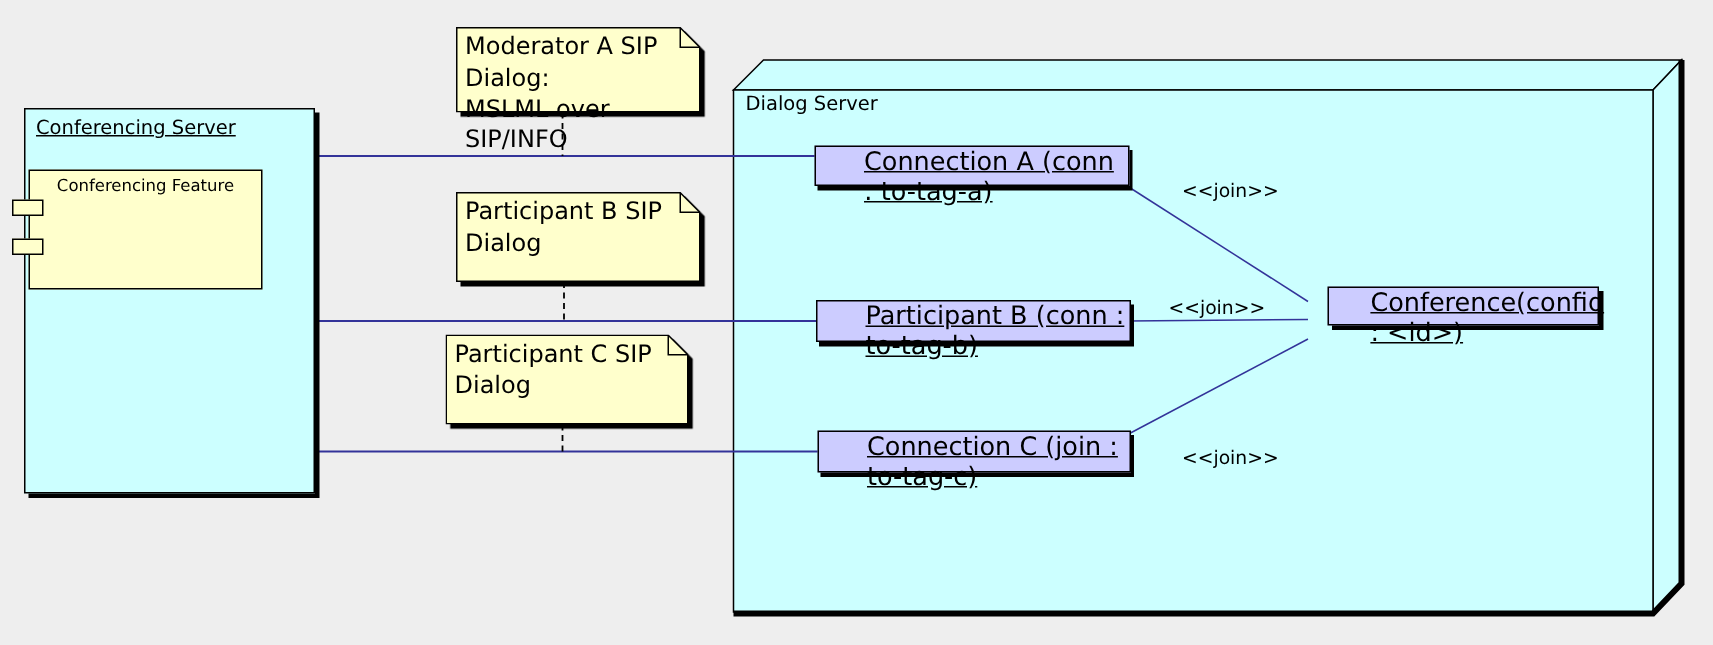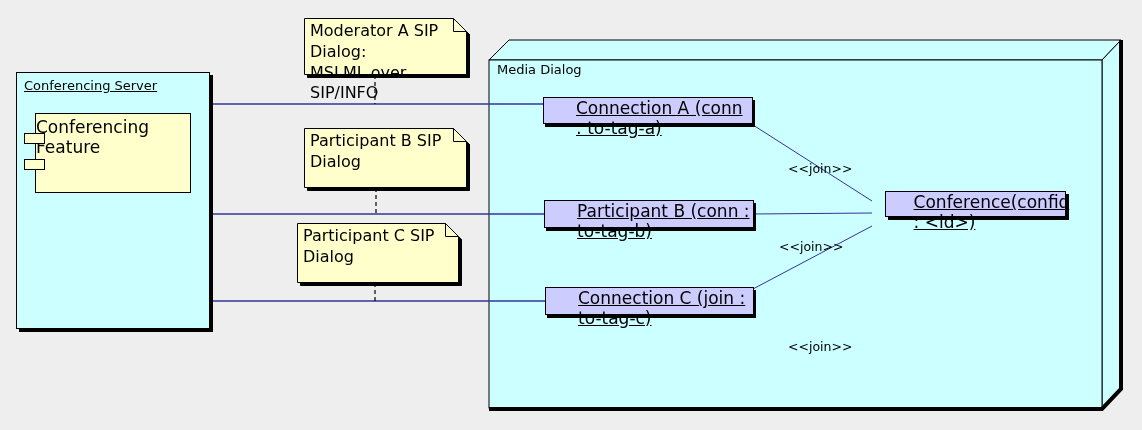--- a/index.html
+++ b/index.html
@@ -20,23 +20,23 @@
 
   #conferencing-server {
     position:absolute; left:16px; top:72px; width:194px; height:257px;
     background:var(--node-fill,#ccffff); border:1px solid var(--outline,#000);
     box-shadow:3px 3px 0 0 var(--outline,#000); z-index:2;
   }
   #conferencing-server .node-title {
     padding:5px 7px; font-size:13px; text-decoration:underline; display:inline-block;
   }
   #conferencing-feature {
-    position:absolute; left:18px; top:40px; width:156px; height:80px;
+    position:absolute; left:2px; top:40px; width:156px; height:80px;
     background:var(--note-fill,#ffffcc); border:1px solid var(--outline,#000);
-    text-align:left; font-size:17px; padding-top:3px;
+    text-align:center; font-size:11px; padding-top:3px;
   }
   .port {
     position:absolute; left:-12px; width:21px; height:11px;
     background:var(--note-fill,#ffffcc); border:1px solid var(--outline,#000);
   }
   .port.p1 { top:19px; } .port.p2 { top:45px; }
 
   .note { position:absolute; z-index:2; }
   .note svg { display:block; filter:drop-shadow(3px 3px 0 var(--outline,#000)); }
   .note .note-shape-poly { fill:var(--note-fill,#ffffcc); stroke:var(--outline,#000); stroke-width:1; }
@@ -56,21 +56,21 @@
     display:flex; align-items:flex-start; justify-content:center;
     font-size:17px;
     padding-left:32px;
   }
   .uml-object span { text-decoration:underline; }
   #connection-a { left:543px; top:97px;  width:210px; height:27px; }
   #connection-b { left:544px; top:200px; width:210px; height:28px; }
   #connection-c { left:545px; top:287px; width:209px; height:28px; }
   #conference   { left:873px; top:191px; width:181px; height:26px; box-shadow:3px 3px 0 0 var(--outline,#000);margin-left:12px; }
 
-  .join-label { position:absolute; z-index:2; font-size:12.5px;margin-top:42px; }
+  .join-label { position:absolute; z-index:2; font-size:12.5px; }
   #join-label-a { left:788px; top:119px; }
   #join-label-b { left:779px; top:197px; }
   #join-label-c { left:788px; top:297px; }
 </style>
 </head>
 <body>
 
 <div id="stage">
 
   <svg id="connector-layer" width="1142" height="430">
@@ -93,21 +93,21 @@
 
   <div id="conferencing-server">
     <div class="node-title">Conferencing Server</div>
     <div id="conferencing-feature">
       <span>Conferencing Feature</span>
       <div class="port p1"></div>
       <div class="port p2"></div>
     </div>
   </div>
 
-  <div class="node3d-label">Media Dialog</div>
+  <div class="node3d-label">Dialog Server</div>
 
   <div class="note" id="note-a">
     <svg width="163" height="57">
       <polygon class="note-shape-poly" points="0.5,0.5 149.5,0.5 162.5,13.5 162.5,56.5 0.5,56.5"></polygon>
       <polyline class="note-fold-line" points="149.5,0.5 149.5,13.5 162.5,13.5"></polyline>
     </svg>
     <div class="note-text">Moderator A SIP Dialog:
 MSLML over SIP/INFO</div>
   </div>
 

